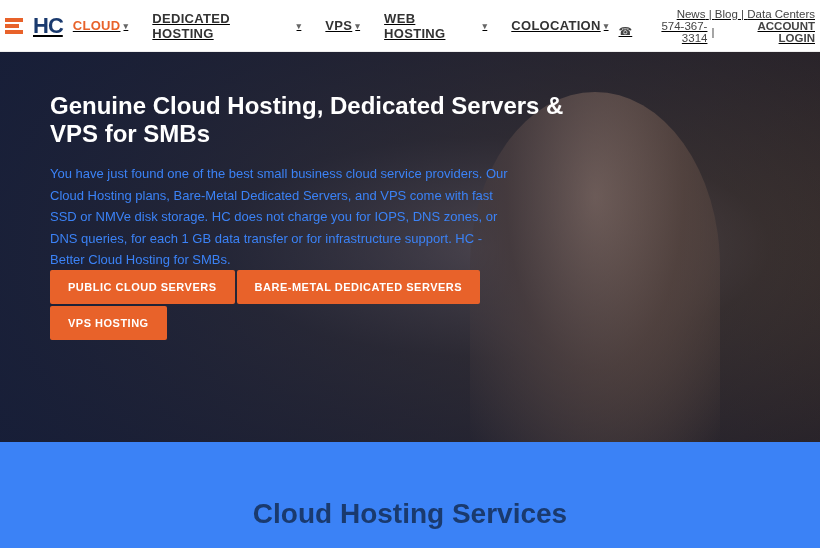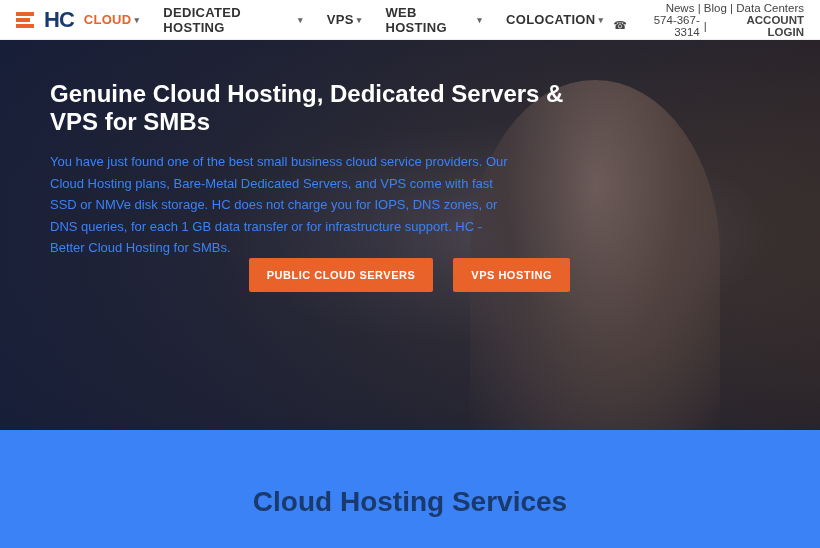--- a/index.html
+++ b/index.html
@@ -4,23 +4,24 @@
   <style>
     * { margin: 0; padding: 0; box-sizing: border-box; }
     body { font-family: Arial, sans-serif; width: 820px; overflow-x: hidden; }
 
     
     .top-bar {
       background: #fff;
       display: flex;
       justify-content: space-between;
       align-items: center;
-      padding: 0 16px;
-      height: 40px;
+      padding: 0 5px;
+      height: 52px;
       border-bottom: 1px solid #eee;
+      text-decoration: underline;
     }
     .logo {
       display: flex;
       align-items: center;
       gap: 6px;
     }
     .logo-icon {
       display: flex;
       flex-direction: column;
       gap: 2px;
@@ -149,23 +150,22 @@
       margin-bottom: 16px;
     }
     .hero-description {
       font-size: 13px;
       line-height: 1.65;
       color: #3b82f6;
       max-width: 460px;
     }
     .hero-buttons {
       display: flex;
-      gap: 20px;
+      gap: 2px;
       flex-wrap: wrap;
-      justify-content: flex-end;
     }
     .btn-hero {
       background: #e8622a;
       color: #fff;
       border: none;
       padding: 11px 18px;
       font-size: 11px;
       font-weight: 700;
       text-transform: uppercase;
       letter-spacing: 0.5px;
@@ -239,20 +239,21 @@
 </header>
 
 <section class="hero">
   <div class="hero-photo"></div>
   <div class="hero-bg"></div>
   <div class="hero-content">
     <h1 class="hero-title">Genuine Cloud Hosting, Dedicated Servers &amp; VPS for SMBs</h1>
     <p class="hero-description">You have just found one of the best small business cloud service providers. Our Cloud Hosting plans, Bare-Metal Dedicated Servers, and VPS come with fast SSD or NMVe disk storage. HC does not charge you for IOPS, DNS zones, or DNS queries, for each 1 GB data transfer or for infrastructure support. HC - Better Cloud Hosting for SMBs.</p>
     <div class="hero-buttons">
       <button class="btn-hero">PUBLIC CLOUD SERVERS</button>
+      <button class="btn-hero">BARE-METAL DEDICATED SERVERS</button>
       <button class="btn-hero">VPS HOSTING</button>
     </div>
   </div>
 </section>
 
 <section class="services-section">
   <h2 class="services-title">Cloud Hosting Services</h2>
 </section>
 
 </body></html>

